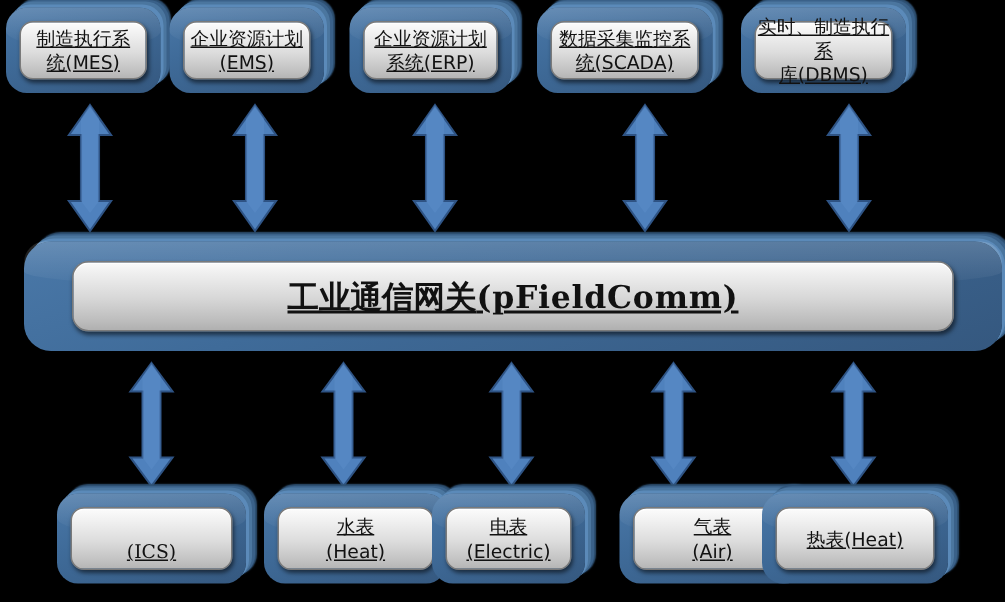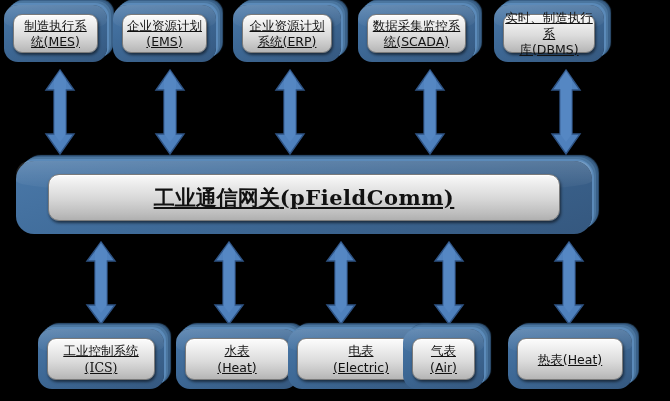--- a/index.html
+++ b/index.html
@@ -153,21 +153,21 @@
       <polygon points="16,2 22,11 22,66 16,74 10,66 10,11" fill="#5e8fc9" opacity=".45"></polygon>
     </svg>
   </div>
   <div class="arrow" style="left:550px;top:68px;width:32px;height:88px;">
     <svg width="32" height="88" viewBox="0 0 32 88">
       <polygon points="16,2 30,22 22,22 22,66 30,66 16,86 2,66 10,66 10,22 2,22" fill="#4f81bd" stroke="#2e5384" stroke-width="1.4"></polygon>
       <polygon points="16,2 22,11 22,66 16,74 10,66 10,11" fill="#5e8fc9" opacity=".45"></polygon>
     </svg>
   </div>
 
-  <div class="node" id="gateway" style="left:16px;top:161px;width:576px;height:73px;">
+  <div class="node" id="gateway" style="left:16px;top:161px;width:652px;height:73px;">
     <div class="shell"></div>
     <div class="plate">
       <div class="label">
         <span>工业通信网关</span><span class="lat">(pFieldComm)</span>
       </div>
     </div>
   </div>
 
   <div class="arrow" style="left:85px;top:240px;width:32px;height:86px;">
     <svg width="32" height="86" viewBox="0 0 32 86">
@@ -197,47 +197,47 @@
     <svg width="32" height="86" viewBox="0 0 32 86">
       <polygon points="16,2 30,21 22,21 22,65 30,65 16,84 2,65 10,65 10,21 2,21" fill="#4f81bd" stroke="#2e5384" stroke-width="1.4"></polygon>
       <polygon points="16,2 22,11 22,65 16,73 10,65 10,11" fill="#5e8fc9" opacity=".45"></polygon>
     </svg>
   </div>
 
   <div class="node bot" id="box-ics" style="left:38px;top:329px;width:126px;height:60px;">
     <div class="shell"></div>
     <div class="plate">
       <div class="label">
-        <span class="ul">工业控制系统</span><br>
+        <br>
         <span class="mono">(ICS)</span>
       </div>
     </div>
   </div>
 
   <div class="node bot" id="box-water" style="left:176px;top:329px;width:122px;height:60px;">
     <div class="shell"></div>
     <div class="plate">
       <div class="label">
         <span>水表</span><br>
         <span>(Heat)</span>
       </div>
     </div>
   </div>
 
-  <div class="node bot" id="box-electric" style="left:288px;top:329px;width:102px;height:60px;padding-left:44px;">
+  <div class="node bot" id="box-electric" style="left:288px;top:329px;width:102px;height:60px;">
     <div class="shell"></div>
     <div class="plate">
       <div class="label">
         <span>电表</span><br>
         <span>(Electric)</span>
       </div>
     </div>
   </div>
 
-  <div class="node bot" id="box-air" style="left:403px;top:329px;width:81px;height:60px;">
+  <div class="node bot" id="box-air" style="left:413px;top:329px;width:92px;height:60px;padding-left:32px;">
     <div class="shell"></div>
     <div class="plate">
       <div class="label">
         <span>气表</span><br>
         <span>(Air)</span>
       </div>
     </div>
   </div>
 
   <div class="node bot" id="box-heat" style="left:508px;top:329px;width:124px;height:60px;">

